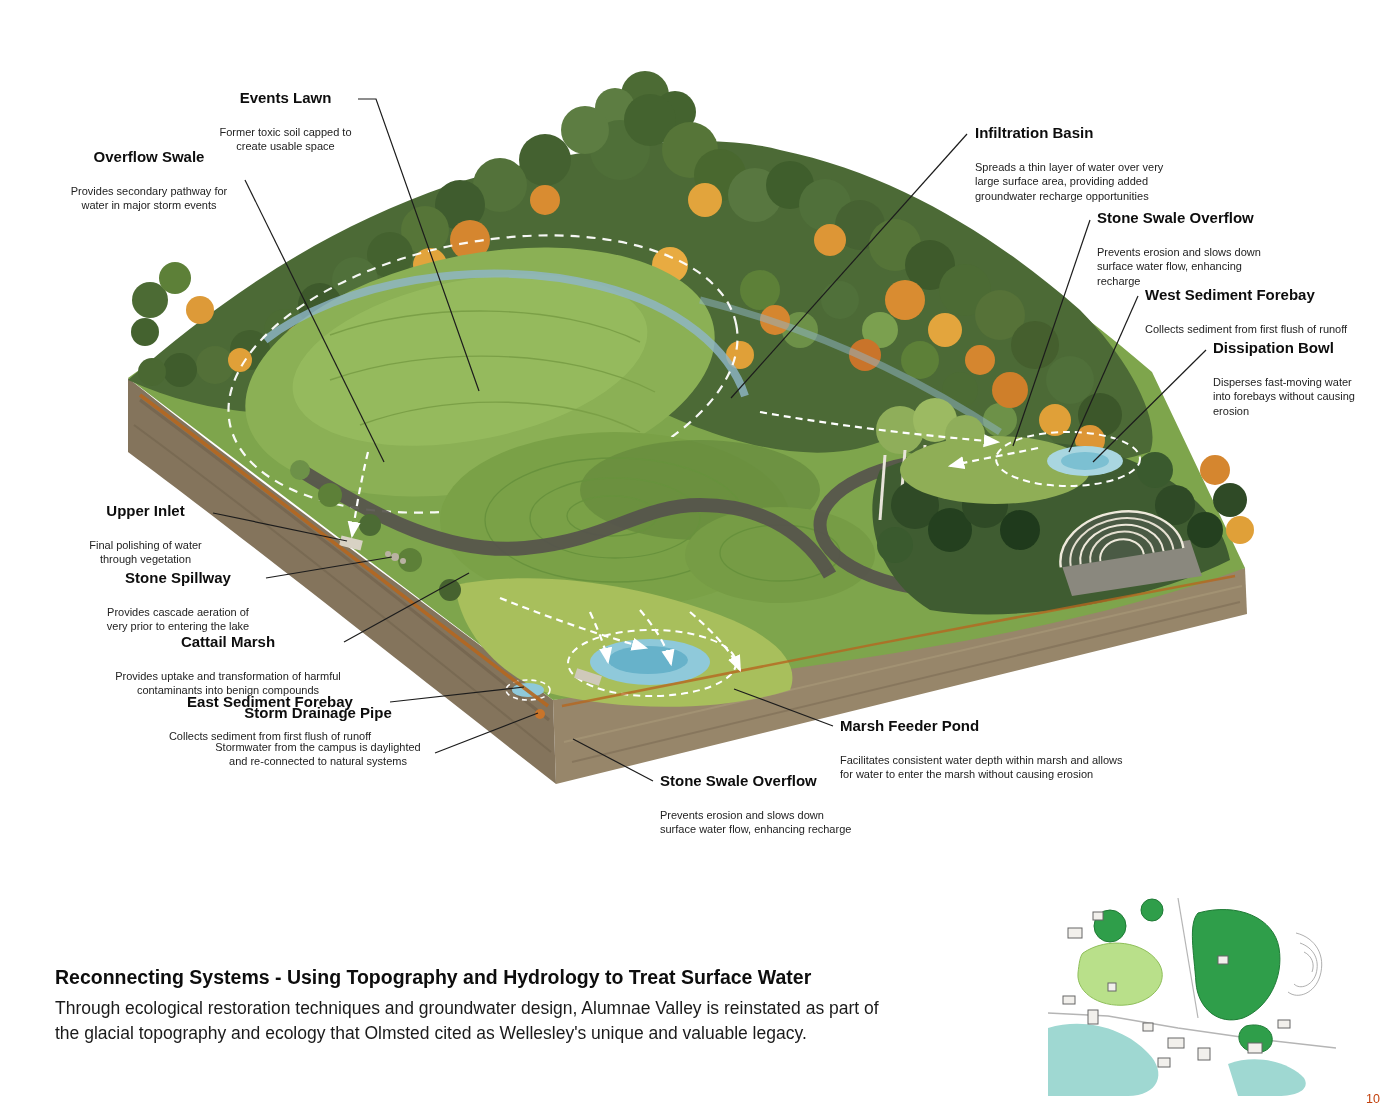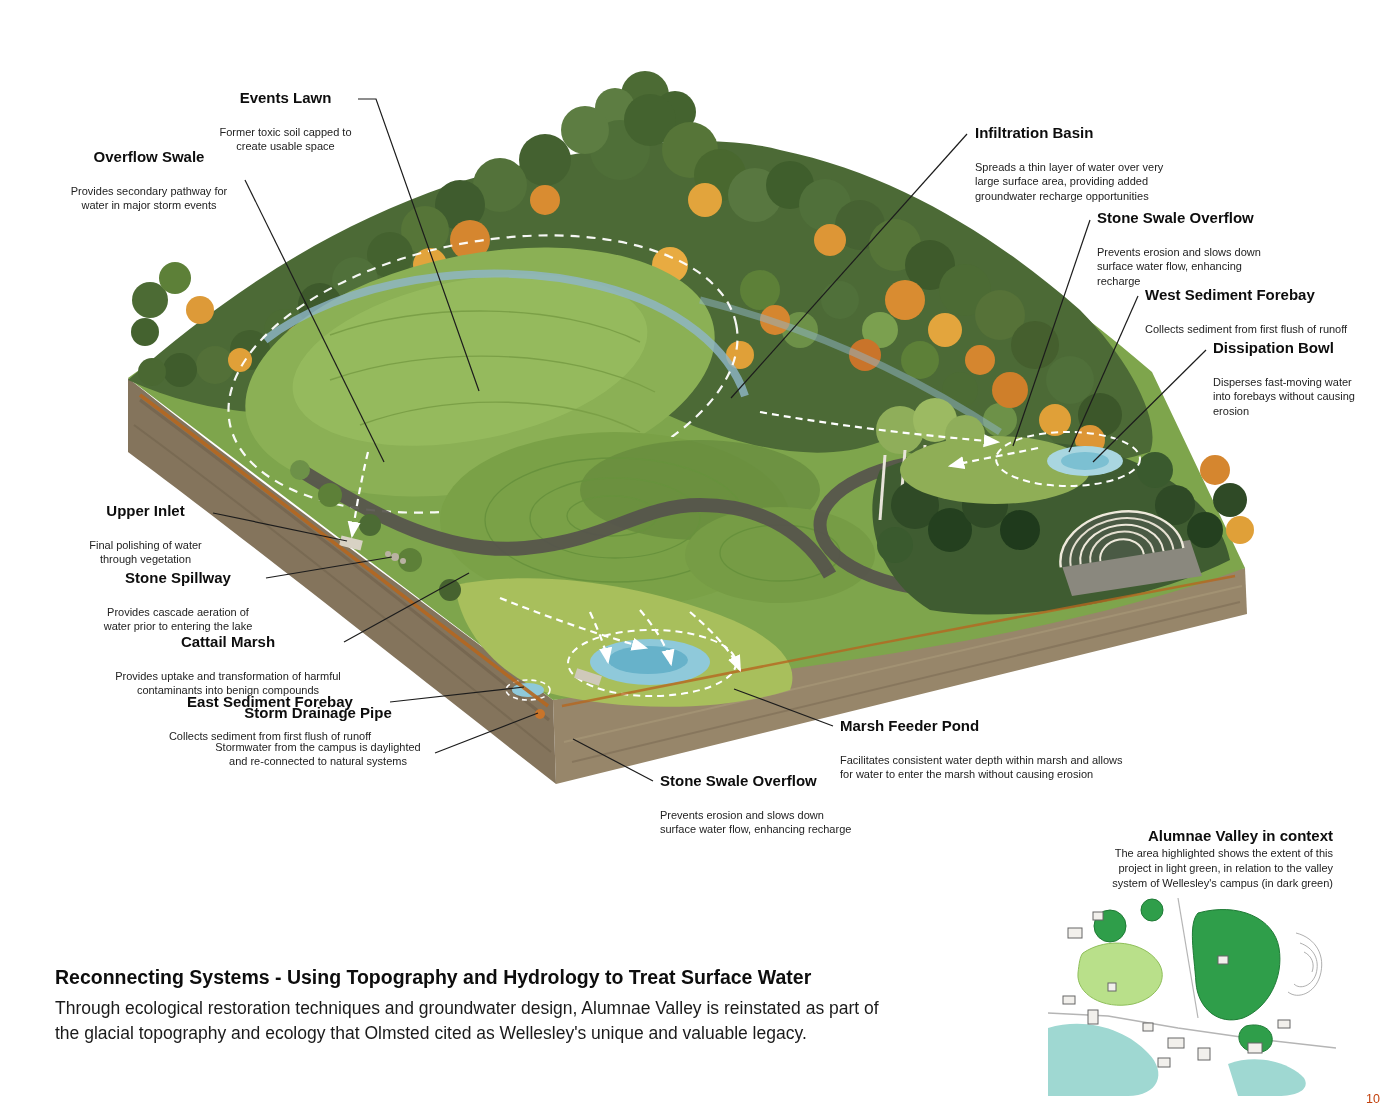--- a/index.html
+++ b/index.html
@@ -252,21 +252,21 @@
 
   <div class="callout align-center" style="left:78px; top:503px; width:135px;">
     <div class="c-title">Upper Inlet</div>
     <div class="c-desc">Final polishing of water
 through vegetation</div>
   </div>
 
   <div class="callout align-center" style="left:92px; top:570px; width:172px;">
     <div class="c-title">Stone Spillway</div>
     <div class="c-desc">Provides cascade aeration of
-water prior to entering the lake</div>
+very prior to entering the lake</div>
   </div>
 
   <div class="callout align-center" style="left:101px; top:634px; width:254px;">
     <div class="c-title">Cattail Marsh</div>
     <div class="c-desc">Provides uptake and transformation of harmful
 contaminants into benign compounds</div>
   </div>
 
   <div class="callout align-center" style="left:152px; top:694px; width:236px;">
     <div class="c-title">East Sediment Forebay</div>
@@ -310,26 +310,20 @@
     <div class="c-desc">Facilitates consistent water depth within marsh and allows
 for water to enter the marsh without causing erosion</div>
   </div>
 
   <div class="callout align-left" style="left:660px; top:773px; width:240px;">
     <div class="c-title">Stone Swale Overflow</div>
     <div class="c-desc">Prevents erosion and slows down
 surface water flow, enhancing recharge</div>
   </div>
 
-  <div class="inset-text">
-    <div class="c-title">Alumnae Valley in context</div>
-    <div class="c-desc">The area highlighted shows the extent of this
-project in light green, in relation to the valley
-system of Wellesley's campus (in dark green)</div>
-  </div>
 
   <svg class="inset-map" viewBox="0 0 288 198">
     <rect x="0" y="0" width="288" height="198" fill="#ffffff"></rect>
 
     <path d="M0,130 C40,118 80,133 100,155 C120,175 110,198 80,198 L0,198 Z" fill="#9fd8d2"></path>
     <path d="M180,166 C210,155 242,165 256,180 C262,190 252,198 230,198 L190,198 Z" fill="#9fd8d2"></path>
 
     <path d="M0,115 L60,118 L130,130 L200,140 L288,150" stroke="#b5b5b5" stroke-width="1.5" fill="none"></path>
     <path d="M130,0 L140,60 L150,120" stroke="#b5b5b5" stroke-width="1.2" fill="none"></path>
 

